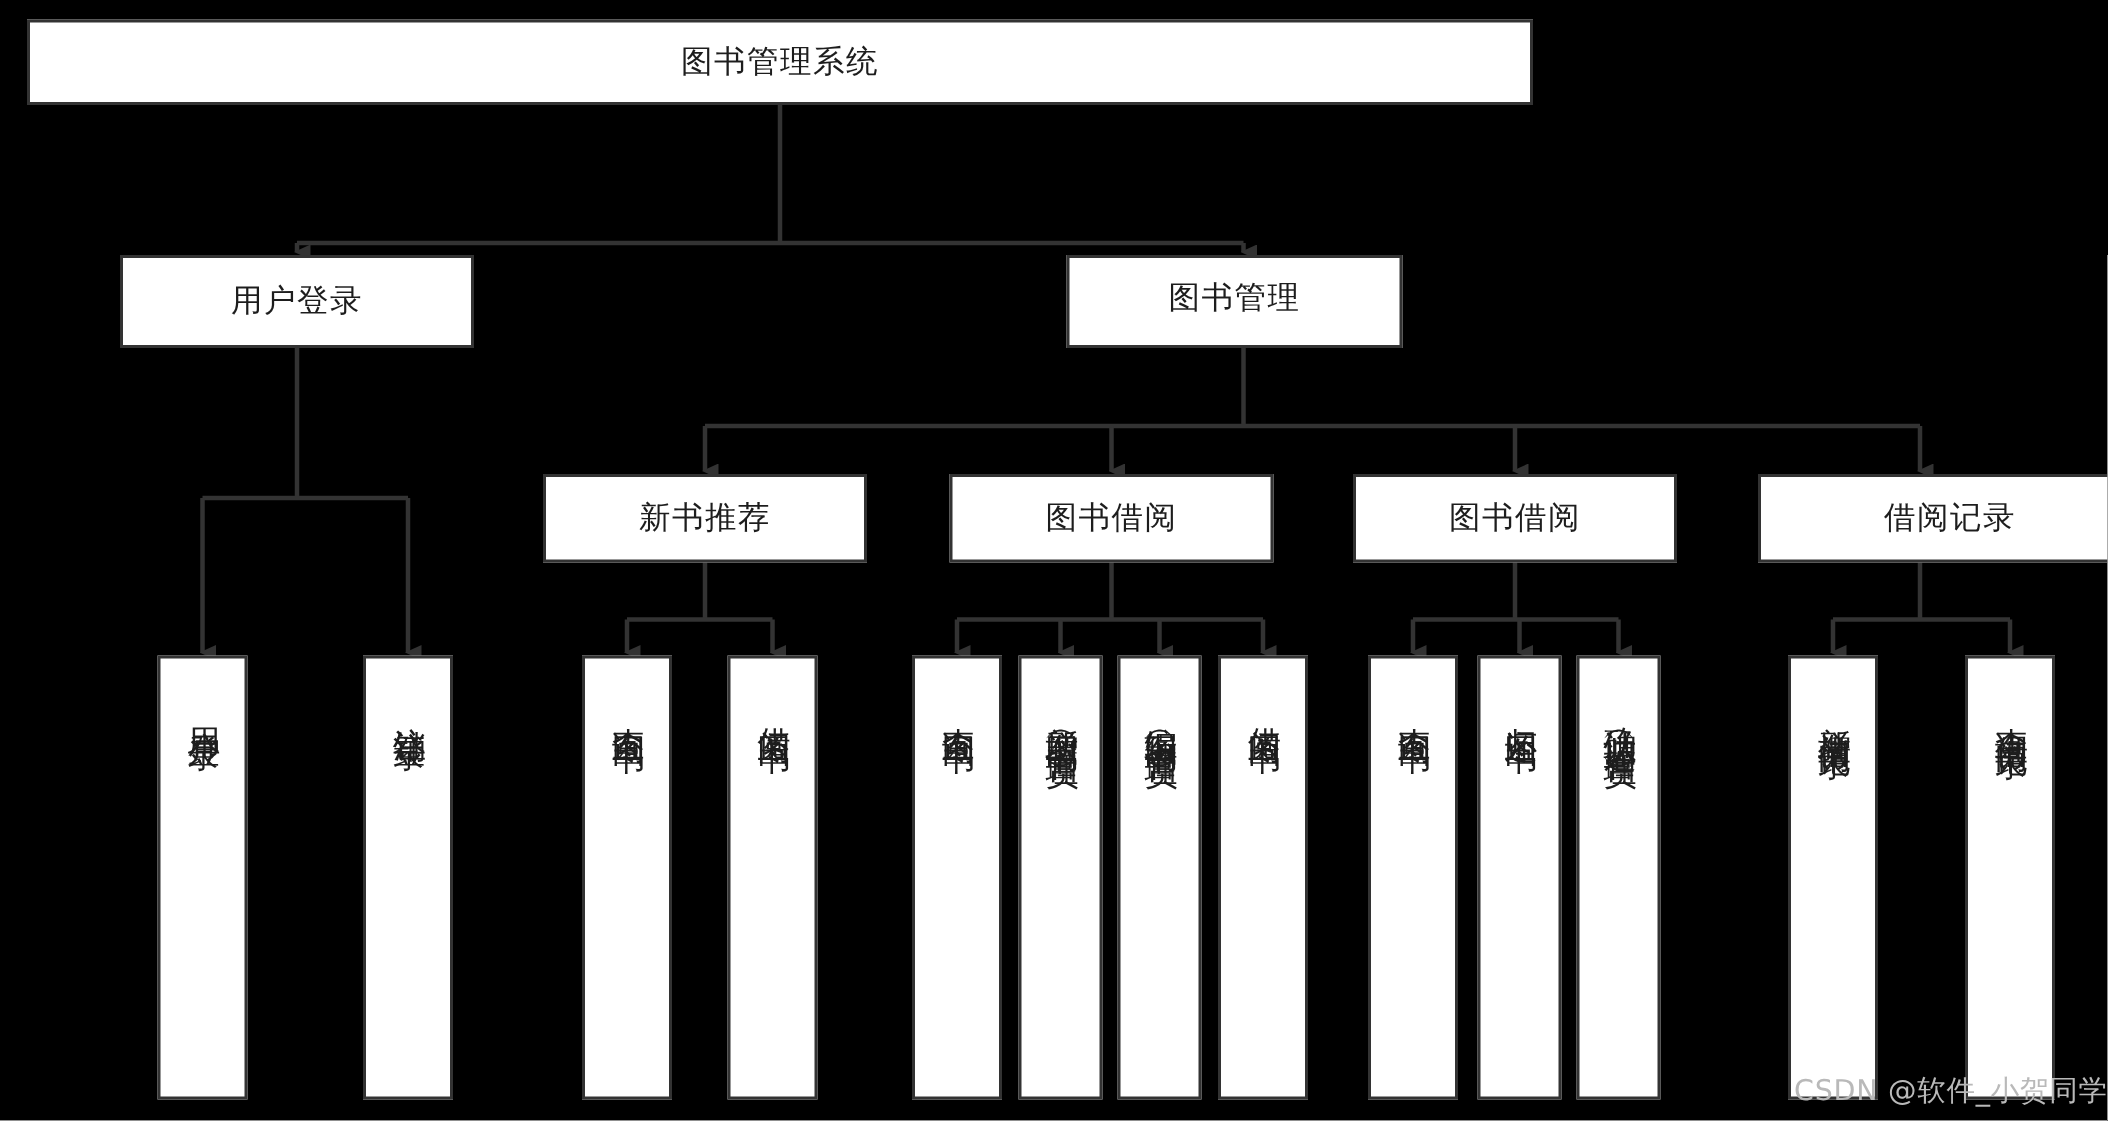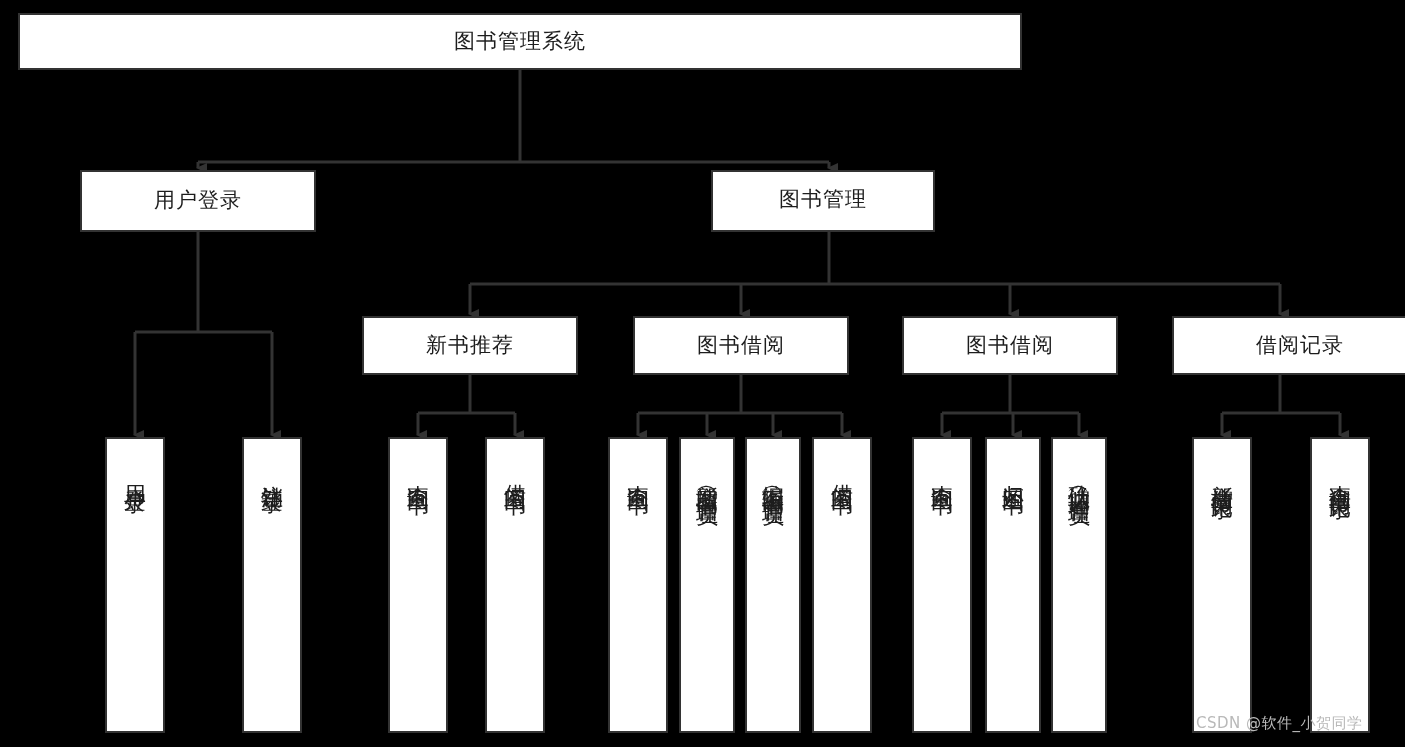--- a/index.html
+++ b/index.html
@@ -55,21 +55,21 @@
     writing-mode: vertical-rl;
     text-orientation: upright;
     font-size: 22px;
     letter-spacing: 3px;
     line-height: 1;
     white-space: nowrap;
     margin-top: 0;
   }
   .watermark {
     position: absolute;
-    font-size: 15px;
+    font-size: 19px;
     color: #b9b9b9;
     letter-spacing: 0.5px;
     white-space: nowrap;
     z-index: 5;
   }
 </style>
 </head>
 <body>
 
 <div id="canvas">

